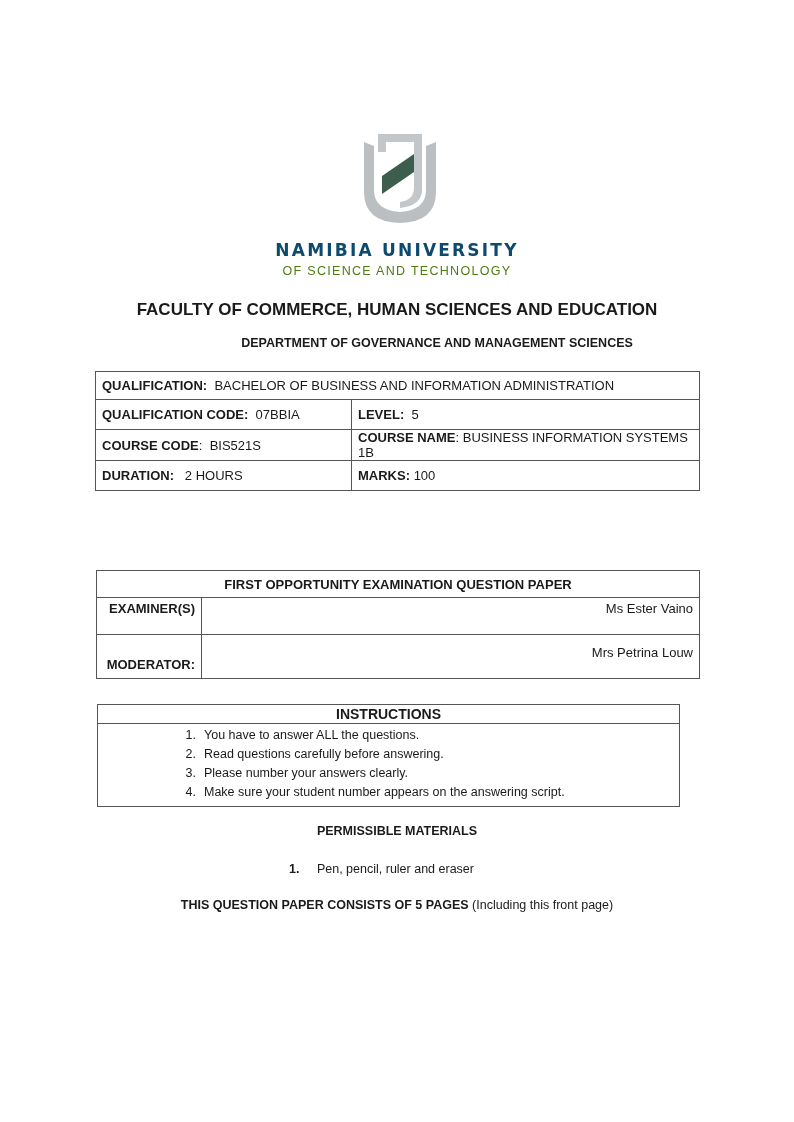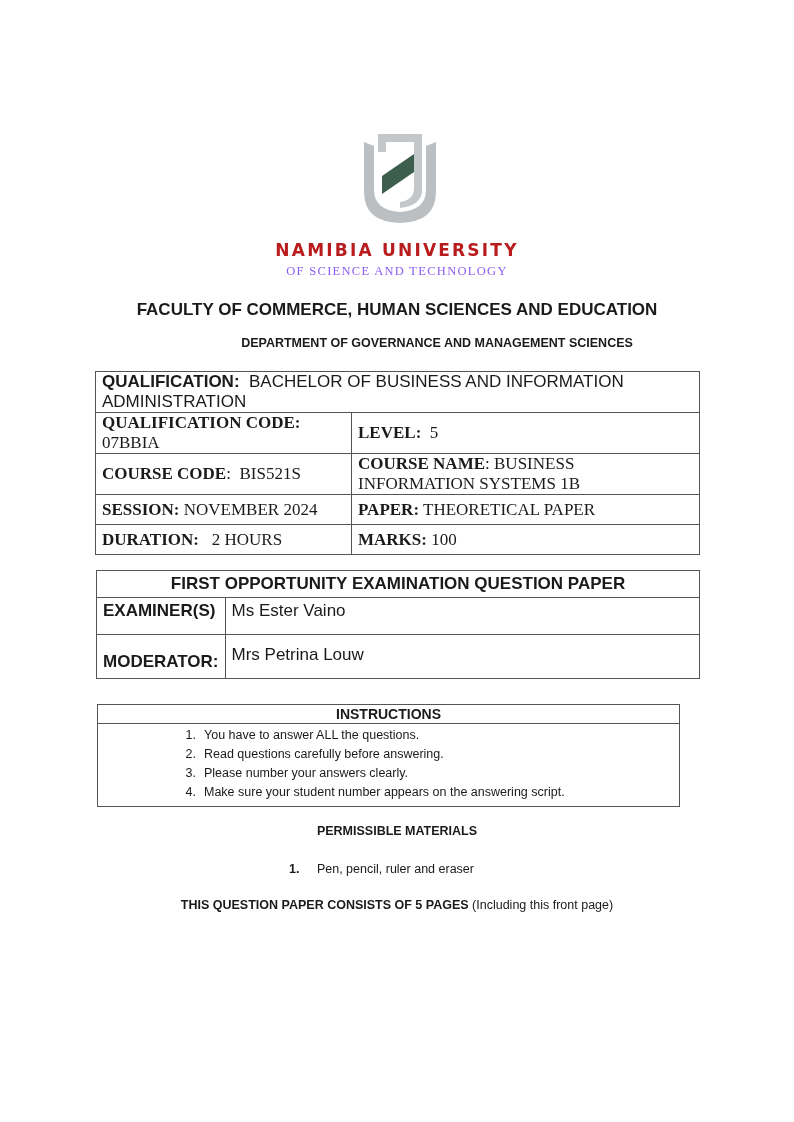--- a/index.html
+++ b/index.html
@@ -1,31 +1,31 @@
 <!DOCTYPE html>
 <html><head>
 <meta charset="utf-8">
 <style>
   html, body { margin:0; padding:0; background:#ffffff; }
   body { width:794px; height:1122px; position:relative; overflow:hidden; font-family:"Liberation Sans", sans-serif; color:#1a1a1a; }
   .abs { position:absolute; }
   .center-text { position:absolute; left:0; width:794px; text-align:center; }
   .logo { position:absolute; left:356px; top:132px; width:88px; height:92px; }
-  .uni-name { top:240px; font-family:"DejaVu Sans", sans-serif; font-size:17px; letter-spacing:2.2px; color:#b91c1c; font-weight:bold; }
-  .uni-sub { top:264px; font-family:Liberation Serif, serif; font-size:12.5px; letter-spacing:1.3px; color:#8b5cf6; }
+  .uni-name { top:240px; font-family:"DejaVu Sans", sans-serif; font-size:17px; letter-spacing:2.2px; color:#0c4a6e; font-weight:bold; }
+  .uni-sub { top:264px; font-family:Liberation Sans, sans-serif; font-size:12.5px; letter-spacing:1.3px; color:#4d7c0f; }
   .faculty { top:300px; font-size:17px; font-weight:bold; }
   .dept { top:336px; font-size:12.5px; font-weight:bold;margin-left:40px; }
-  table { border-collapse:collapse; font-size:17px; }
+  table { border-collapse:collapse; font-size:13px; }
   td { border:1px solid #555; padding:0 6px; vertical-align:middle; }
   .t1 { position:absolute; left:95px; top:371px; width:605px; }
   .t1 td { height:27px; }
-  .t1 .r2 td, .t1 .r3 td, .t1 .r4 td, .t1 .r5 td { height:29px;font-family:Liberation Serif, serif; }
+  .t1 .r2 td, .t1 .r3 td, .t1 .r4 td, .t1 .r5 td { height:29px; }
   .t2 { position:absolute; left:96px; top:570px; width:604px; }
   .t2 .hdr td { height:26px; text-align:center; font-weight:bold; }
-  .t2 .ex td { height:33px; }
+  .t2 .ex td { height:33px;text-align:right; }
   .t3 { position:absolute; left:97px; top:704px; width:581px; border:1px solid #555; }
   .t3 .hdr { height:18px; text-align:center; font-weight:bold; font-size:14px; border-bottom:1px solid #555; line-height:18px; }
   .t3 ol { list-style:none; margin:0; padding:2px 0 4px 0; }
   .t3 li { font-size:12.5px; line-height:19px; position:relative; padding-left:106px; }
   .t3 li .num { position:absolute; left:78px; width:20px; text-align:right; }
   b { font-weight:bold; }
   .perm-h { top:824px; font-size:12.5px; font-weight:bold; }
   .perm-item { top:862px; font-size:12.5px; }
   .pages-note { top:898px; font-size:12.5px; }
 </style>
@@ -62,30 +62,20 @@
     </td>
   </tr>
   <tr class="r3">
     <td>
       <b>COURSE CODE</b>:&nbsp;
       <span>BIS521S</span>
     </td>
     <td>
       <b>COURSE NAME</b>:
       <span>BUSINESS INFORMATION SYSTEMS 1B</span>
-    </td>
-  </tr>
-  <tr class="r4">
-    <td>
-      <b>SESSION:</b>
-      <span>NOVEMBER 2024</span>
-    </td>
-    <td>
-      <b>PAPER:</b>
-      <span>THEORETICAL PAPER</span>
     </td>
   </tr>
   <tr class="r5">
     <td>
       <b>DURATION:</b>&nbsp;&nbsp;
       <span>2 HOURS</span>
     </td>
     <td>
       <b>MARKS:</b>
       <span>100</span>

